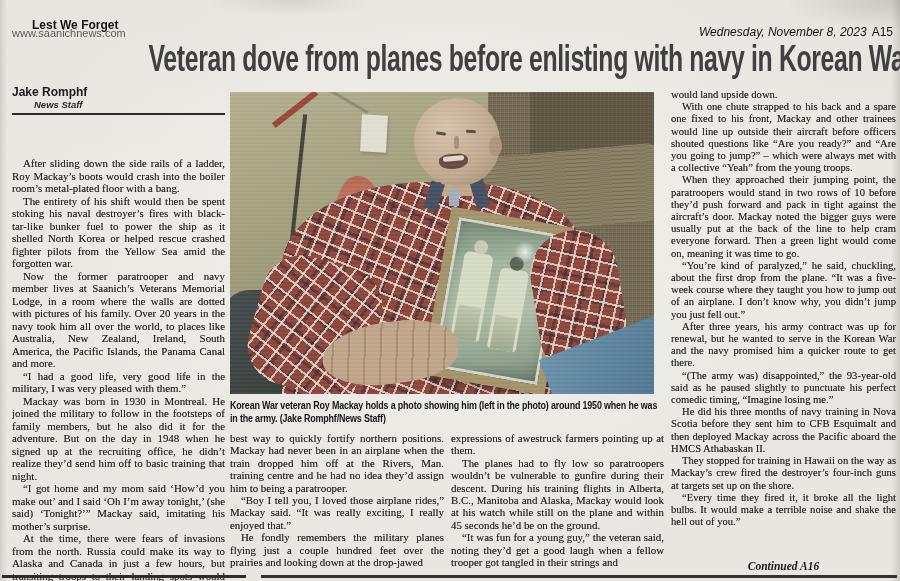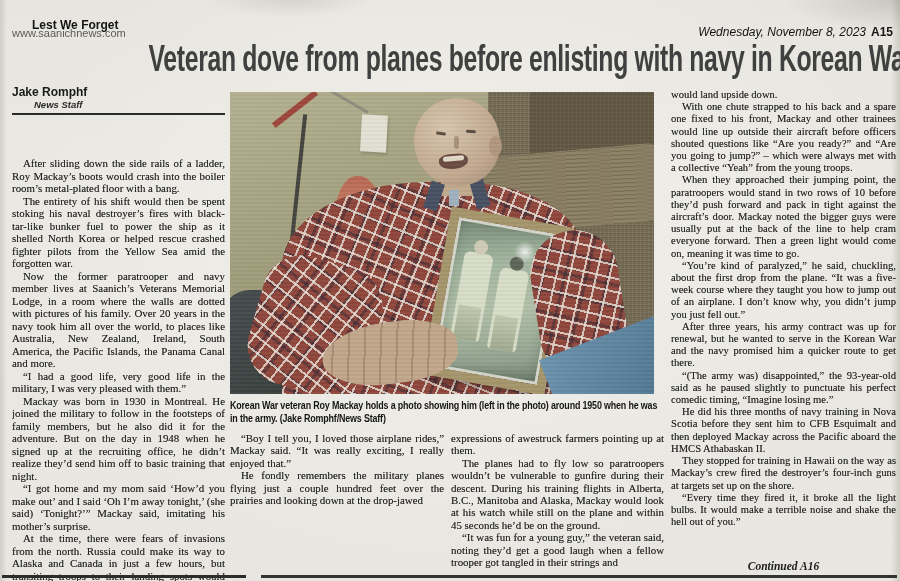--- a/index.html
+++ b/index.html
@@ -21,21 +21,21 @@
     background:radial-gradient(ellipse at 100% 0%, rgba(125,125,118,.3), rgba(125,125,118,0) 75%); }
   .smudge-2 { position:absolute; left:210px; top:0; width:160px; height:16px;
     background:radial-gradient(ellipse at 50% 0%, rgba(125,125,118,.18), rgba(125,125,118,0) 75%); }
 
   
   .site { position:absolute; left:12px; top:27px; font:11px/13px "Liberation Sans", sans-serif; color:#5a5a58; }
   .section { position:absolute; left:0; right:0; top:18px; text-align:left;
     font:bold 12px/14px "Liberation Sans", sans-serif; color:#141414;padding-left:32px; }
   .dateline { position:absolute; right:7px; top:25px; font:12px/15px "Liberation Sans", sans-serif; color:#141414; }
   .dateline .d { font-style:italic; }
-  .dateline .p { font-weight:bold; margin-left:5px; }
+  .dateline .p { font-weight:normal; margin-left:5px; }
 
   .headline { position:absolute; left:0; top:38px; width:900px; margin:0; text-align:center;
     font-family:"Liberation Sans", sans-serif; font-weight:bold; font-size:37px; line-height:42px;
     letter-spacing:-0.5px; color:#404040; white-space:nowrap;
     transform:scaleX(0.67); transform-origin:50% 0; }
 
   .byline { position:absolute; left:12px; top:86px; font-family:"Liberation Sans", sans-serif; }
   .byline .author { font-weight:bold; font-size:12px; line-height:13px; color:#1a1a1a; }
   .byline .role { font-weight:bold; font-style:italic; font-size:9.5px; line-height:11px; color:#2a2a2a;margin-left:22px; }
   .byline-rule { position:absolute; left:12px; top:113px; width:213px; height:2px; background:#2b2b2b; }
@@ -191,20 +191,21 @@
     </div>
     <div class="ph-sleeve plaid"></div>
     <div class="ph-hand"></div>
     <div class="ph-denim"></div>
     <div class="ph-grain"></div>
   </div>
 
   <div class="caption">Korean War veteran Roy Mackay holds a photo showing him (left in the photo) around 1950 when he was in the army. (Jake Romphf/News Staff)</div>
 
   <div class="col col2a">
+    <p class="cont">best way to quickly fortify northern positions. Mackay had never been in an airplane when the train dropped him off at the Rivers, Man. training centre and he had no idea they’d assign him to being a paratrooper.</p>
     <p>“Boy I tell you, I loved those airplane rides,” Mackay said. “It was really exciting, I really enjoyed that.”</p>
     <p>He fondly remembers the military planes flying just a couple hundred feet over the prairies and looking down at the drop-jawed</p>
   </div>
 
   <div class="col col2b">
     <p class="cont">expressions of awestruck farmers pointing up at them.</p>
     <p>The planes had to fly low so paratroopers wouldn’t be vulnerable to gunfire during their descent. During his training flights in Alberta, B.C., Manitoba and Alaska, Mackay would look at his watch while still on the plane and within 45 seconds he’d be on the ground.</p>
     <p>“It was fun for a young guy,” the veteran said, noting they’d get a good laugh when a fellow trooper got tangled in their strings and</p>
   </div>
 

